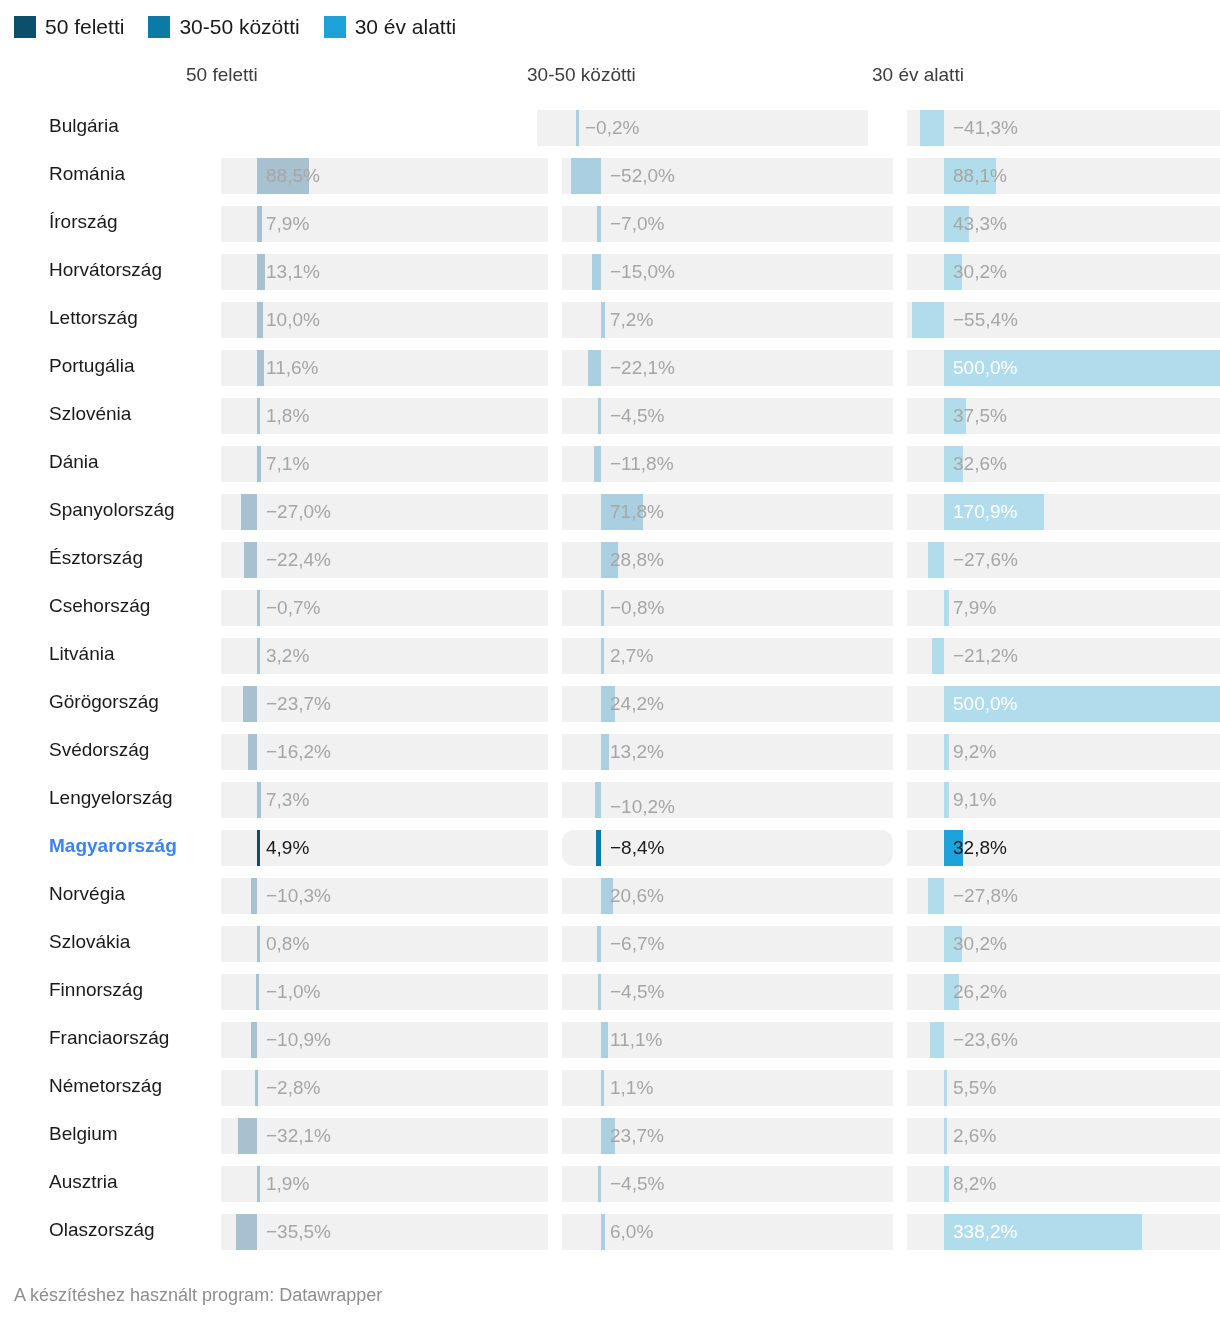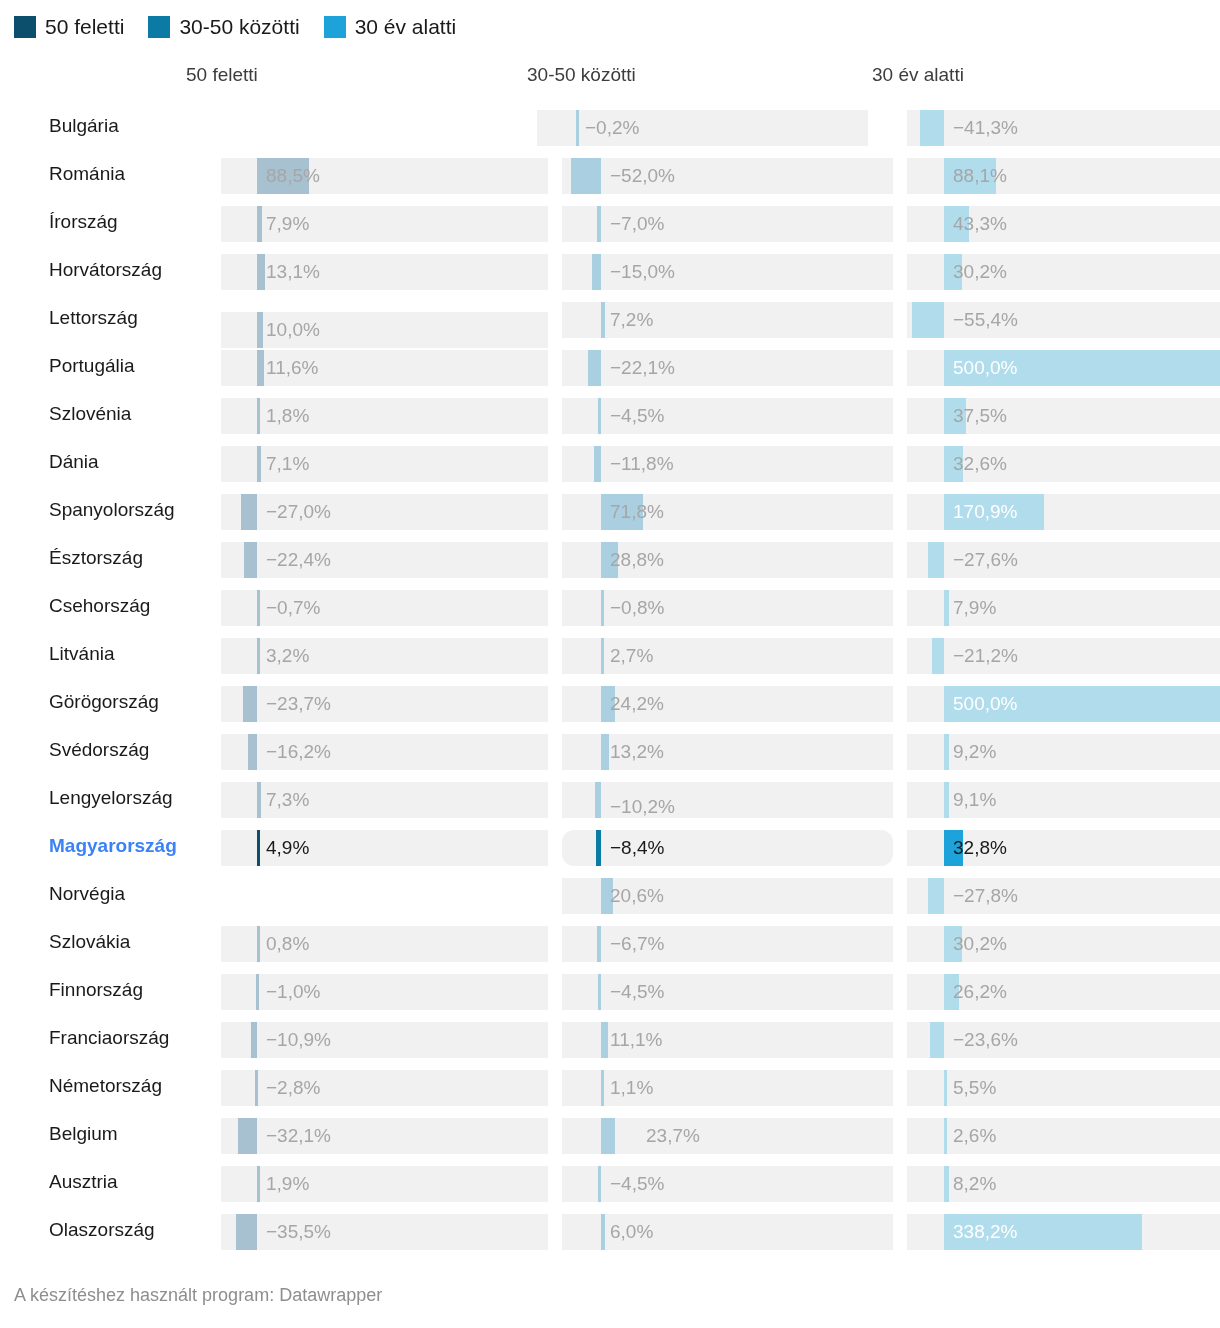--- a/index.html
+++ b/index.html
@@ -219,21 +219,21 @@
           <div class="bar c1" style="left: 30.21px; width: 8.79px;"></div>
           <span class="bar-value" style="left: 48px;">−15,0%</span>
         </div>
         <div class="cell" style="left: 872px; width: 330px;">
           <div class="bar c2" style="left: 37px; width: 17.6972px;"></div>
           <span class="bar-value" style="left: 46px;">30,2%</span>
         </div>
       </div>
       <div class="row">
         <div class="row-label">Lettország</div>
-        <div class="cell" style="left: 186px; width: 327px; margin-top: 10px;">
+        <div class="cell" style="left: 186px; width: 327px;">
           <div class="bar c0" style="left: 36px; width: 5.86px;"></div>
           <span class="bar-value" style="left: 45px;">10,0%</span>
         </div>
         <div class="cell" style="left: 527px; width: 331px;">
           <div class="bar c1" style="left: 39px; width: 4.2192px;"></div>
           <span class="bar-value" style="left: 48px;">7,2%</span>
         </div>
         <div class="cell" style="left: 872px; width: 330px;">
           <div class="bar c2" style="left: 4.5356px; width: 32.4644px;"></div>
           <span class="bar-value" style="left: 46px;">−55,4%</span>
@@ -399,20 +399,24 @@
           <div class="bar c1" style="left: 34.0776px; width: 4.9224px;"></div>
           <span class="bar-value" style="left: 48px;">−8,4%</span>
         </div>
         <div class="cell" style="left: 872px; width: 330px;">
           <div class="bar c2" style="left: 37px; width: 19.2208px;"></div>
           <span class="bar-value" style="left: 46px;">32,8%</span>
         </div>
       </div>
       <div class="row">
         <div class="row-label">Norvégia</div>
+        <div class="cell" style="left: 186px; width: 327px;">
+          <div class="bar c0" style="left: 29.9642px; width: 6.0358px;"></div>
+          <span class="bar-value" style="left: 45px;">−10,3%</span>
+        </div>
         <div class="cell" style="left: 527px; width: 331px;">
           <div class="bar c1" style="left: 39px; width: 12.0716px;"></div>
           <span class="bar-value" style="left: 48px;">20,6%</span>
         </div>
         <div class="cell" style="left: 872px; width: 330px;">
           <div class="bar c2" style="left: 20.7092px; width: 16.2908px;"></div>
           <span class="bar-value" style="left: 46px;">−27,8%</span>
         </div>
       </div>
       <div class="row">
@@ -476,21 +480,21 @@
         </div>
       </div>
       <div class="row">
         <div class="row-label">Belgium</div>
         <div class="cell" style="left: 186px; width: 327px;">
           <div class="bar c0" style="left: 17.1894px; width: 18.8106px;"></div>
           <span class="bar-value" style="left: 45px;">−32,1%</span>
         </div>
         <div class="cell" style="left: 527px; width: 331px;">
           <div class="bar c1" style="left: 39px; width: 13.8882px;"></div>
-          <span class="bar-value" style="left: 48px; margin-left: 36px;">23,7%</span>
+          <span class="bar-value" style="left: 48px;">23,7%</span>
         </div>
         <div class="cell" style="left: 872px; width: 330px;">
           <div class="bar c2" style="left: 37px; width: 3px;"></div>
           <span class="bar-value" style="left: 46px;">2,6%</span>
         </div>
       </div>
       <div class="row">
         <div class="row-label">Ausztria</div>
         <div class="cell" style="left: 186px; width: 327px;">
           <div class="bar c0" style="left: 36px; width: 3px;"></div>

